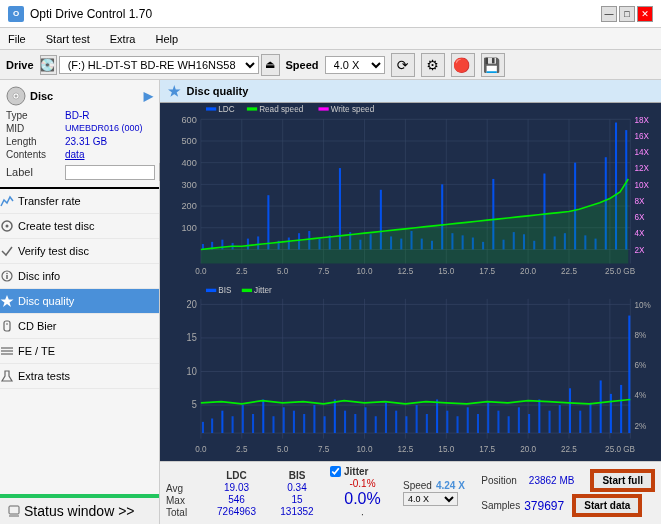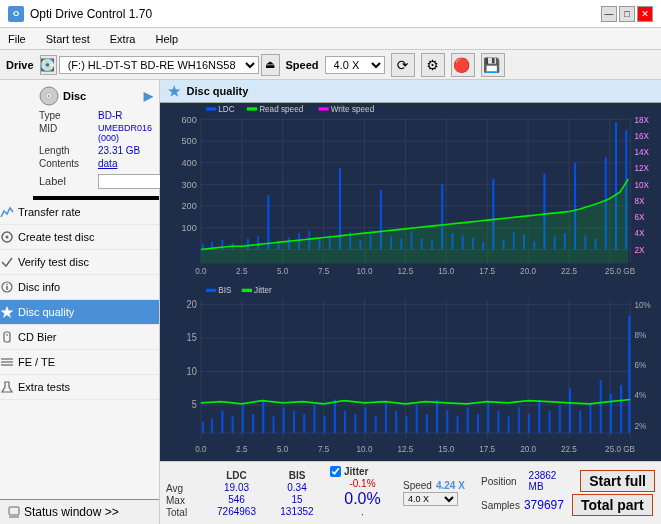--- a/index.html
+++ b/index.html
@@ -68,22 +68,21 @@
       width: 160px;
       background: #f5f5f5;
       border-right: 1px solid #ccc;
       display: flex;
       flex-direction: column;
     }
 
     
     .disc-panel {
       padding: 6px;
-      border-bottom: 4px solid #000000;
-      margin-left: 33px;
+      border-bottom: 2px solid #000000;
     }
     .disc-panel-header {
       display: flex;
       align-items: center;
       gap: 4px;
       margin-bottom: 4px;
       font-weight: bold;
       font-size: 11px;
     }
     .disc-info-row {
@@ -124,23 +123,23 @@
       padding: 5px 0;
       cursor: pointer;
       font-size: 11px;
       border-bottom: 1px solid #e8e8e8;
     }
     .nav-item.active { background: #4a90d9; color: white; }
 
     
     .status-bar-sidebar {
       margin-top: auto;
-      border-top: 1px solid #22c55e;
+      border-top: 4px solid #22c55e;
       padding: 5px 8px;
-      font-size: 12px;
+      font-size: 14px;
       cursor: pointer;
       background: #f0f0f0;
       display: flex;
       align-items: center;
       gap: 4px;
     }
 
     
     .content-area {
       flex: 1;
@@ -168,24 +167,24 @@
       border-top: 1px solid #ccc;
       padding: 4px 8px;
       display: flex;
       flex-direction: column;
       gap: 2px;
     }
     .stats-label { color: #333; font-size: 10px; }
 
     .start-btn {
       background: #e8e8e8;
-      border: 1px solid #c2410c;
+      border: 4px solid #c2410c;
       padding: 2px 8px;
       cursor: pointer;
-      font-size: 14px;
+      font-size: 10px;
       font-weight: bold;
       white-space: nowrap;
     }
 
     .two-charts {
       display: flex;
       flex-direction: column;
       flex: 1;
       overflow: hidden;
     }
@@ -609,21 +608,21 @@
 
         <div style="display:flex;flex-direction:column;gap:2px;margin-left:auto;">
           <div style="display:flex;align-items:center;gap:12px;">
             <span style="font-size:10px;color:#333;">Position</span>
             <span style="color:#0000cc;font-size:10px;">23862 MB</span>
             <button class="start-btn" style="margin-left:4px;">Start full</button>
           </div>
           <div style="display:flex;align-items:center;gap:4px;">
             <span style="font-size:10px;color:#333;">Samples</span>
             <span style="color:#0000cc;font-size:12px;">379697</span>
-            <button class="start-btn" style="margin-left:4px;">Total part</button>
+            <button class="start-btn" style="margin-left:4px;">Start data</button>
           </div>
         </div>
 
       </div>
     </div>
 
   </div>
 </div>
 
 </body></html>

